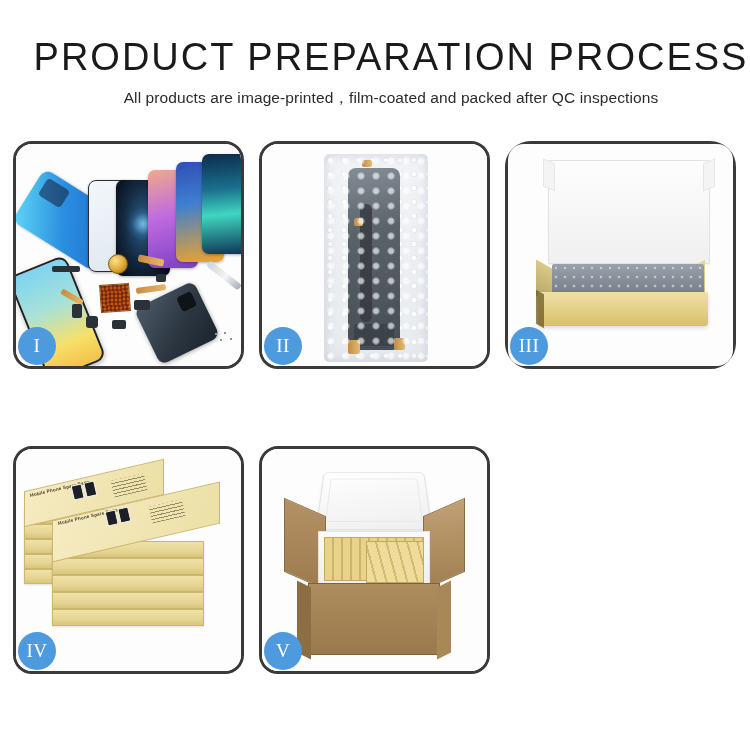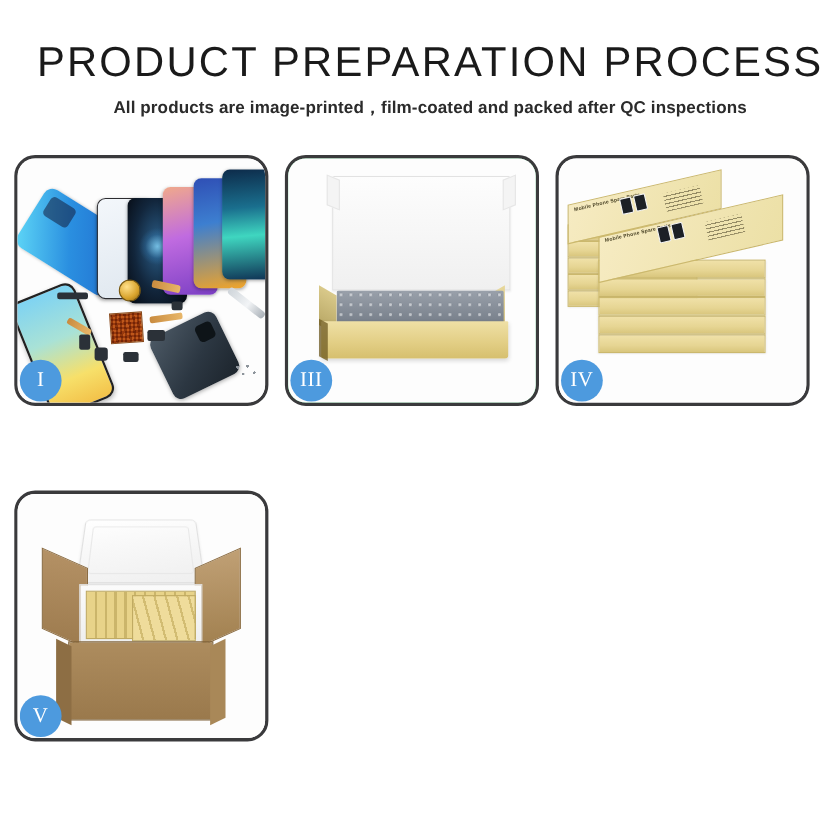--- a/index.html
+++ b/index.html
@@ -25,21 +25,21 @@
     letter-spacing: 2.0px;
     color: #1a1a1a;
     line-height: 1.05;
     white-space: nowrap;
   }
 
   .sub-title {
     margin-top: 10px;
     font-family: "Liberation Sans", sans-serif;
     font-size: 15.5px;
-    font-weight: 700;
+    font-weight: 400;
     letter-spacing: 0.1px;
     color: #2b2b2b;
     white-space: nowrap;
   }
 
   
   .grid {
     position: absolute;
     left: 13px;
     top: 141px;
@@ -250,21 +250,21 @@
   .bt4 { left: 70px; bottom: 12px; width: 11px; height: 12px; }
   .bubble-overlay {
     position:absolute; inset:0; border-radius:5px;
     background:
       radial-gradient(circle 6px at 7px 7px, rgba(255,255,255,.65) 34%, rgba(190,200,212,.30) 60%, transparent 68%)
         0 0 / 15px 15px;
     mix-blend-mode: screen;
   }
 
   
-  .p3 { background: #86efac; }
+  .p3 { background: #3b82f6; border-radius: 26px; }
   .foam-lid {
     position: absolute; left: 40px; top: 16px;
     width: 162px; height: 104px;
     background: linear-gradient(180deg,#fdfdfd 0%, #f0f0f0 100%);
     border: 1px solid #e2e2e2;
     border-radius: 2px 2px 0 0;
     box-shadow: 0 1px 2px rgba(0,0,0,.06);
   }
   .foam-lid::before {
     content:""; position:absolute; left:-6px; top:0; width:10px; height:26px;
@@ -487,20 +487,33 @@
           <div class="blk b4"></div>
           <div class="blk b5"></div>
           <div class="blk b6"></div>
           <div class="screws"></div>
           <div class="tweezer"></div>
         </div>
       </div>
       <div class="badge">I</div>
     </div>
 
+    <div class="panel p2">
+      <div class="panel-inner">
+        <div class="bubble-bag">
+          <div class="bag-item"></div>
+          <div class="bag-tab bt1"></div>
+          <div class="bag-tab bt2"></div>
+          <div class="bag-tab bt3"></div>
+          <div class="bag-tab bt4"></div>
+          <div class="bubble-overlay"></div>
+        </div>
+      </div>
+      <div class="badge">II</div>
+    </div>
 
     <div class="panel p3">
       <div class="panel-inner">
         <div class="foam-lid"></div>
         <div class="box3-left-wall"></div>
         <div class="box3-right-wall"></div>
         <div class="box3-grey"></div>
         <div class="box3-front"></div>
       </div>
       <div class="badge">III</div>

